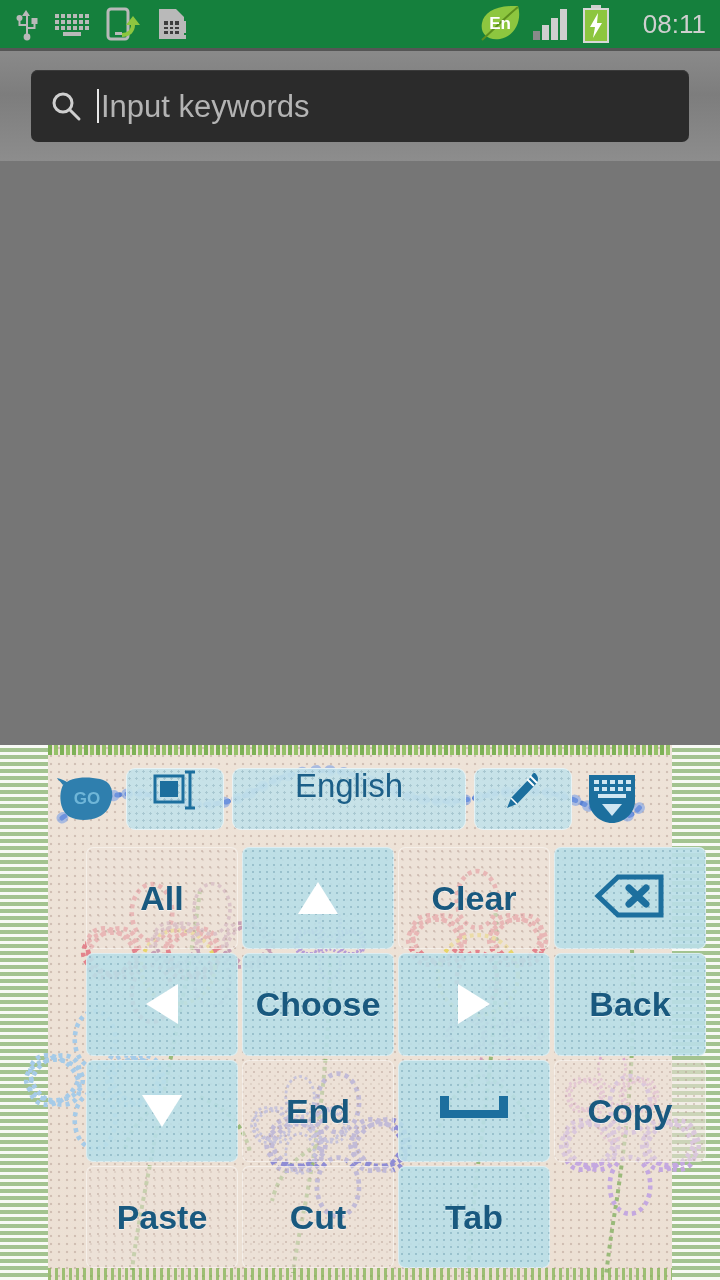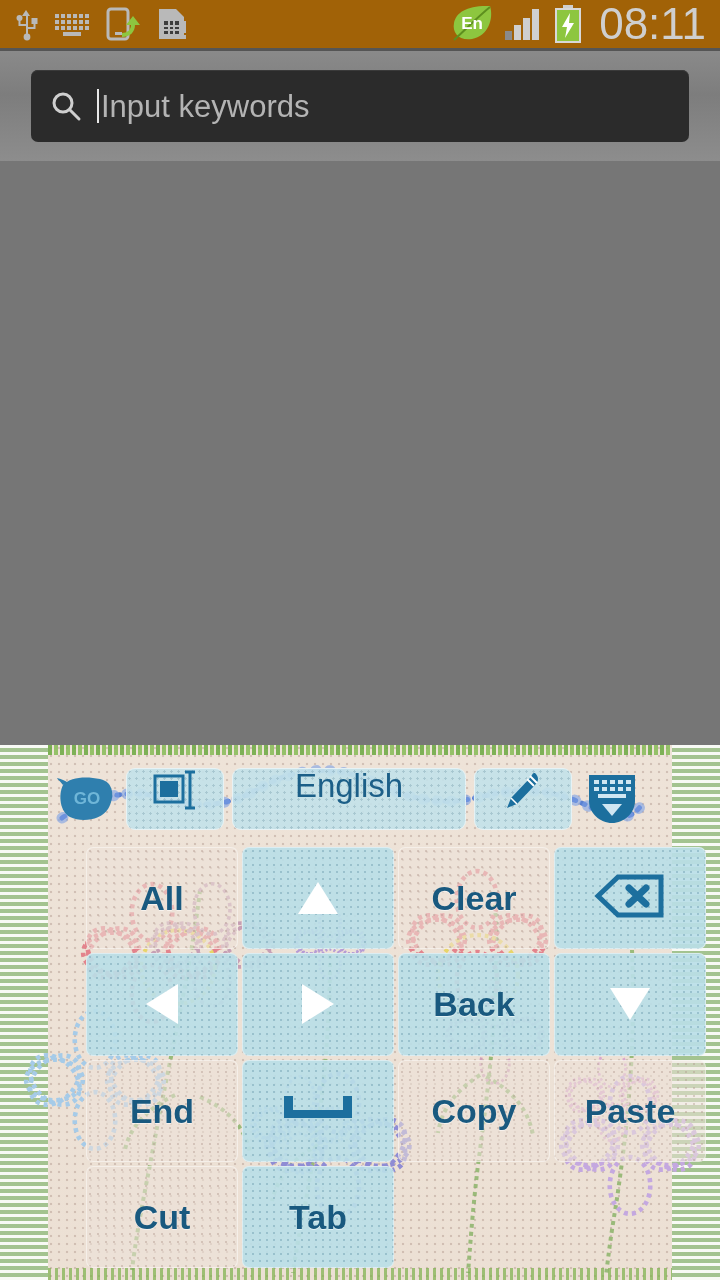--- a/index.html
+++ b/index.html
@@ -7,30 +7,30 @@
     width:720px; height:1280px;
     background:#7a7a7a;
     font-family:"Liberation Sans", sans-serif;
     overflow:hidden;
   }
   #screen { position:relative; width:720px; height:1280px; overflow:hidden; }
 
   
   #statusbar {
     position:absolute; left:0; top:0; width:720px; height:48px;
-    background:#a16207;
+    background:#15803d;
     display:flex; align-items:center; padding:0 14px;
   }
   #status-left { display:flex; align-items:center; gap:14px; }
   #status-right { margin-left:auto; display:flex; align-items:center; gap:9px; }
   .sicon { display:block; }
   #clock {
-    color:#cfcfcf; font-size:44px; letter-spacing:0px;
+    color:#cfcfcf; font-size:26px; letter-spacing:0px;
     font-family:"Liberation Sans", sans-serif; font-weight:300;
-    margin-left:8px; line-height:1;
+    margin-left:24px; line-height:1;
   }
   #statusbar-sep { position:absolute; left:0; top:48px; width:720px; height:3px; background:#555; }
 
   
   #searchzone {
     position:absolute; left:0; top:51px; width:720px; height:110px;
     background:linear-gradient(#8a8a8a,#7d7d7d 40%,#8d8d8d);
     display:flex; align-items:center; justify-content:center;
   }
   #searchbar {
@@ -398,20 +398,23 @@
             </svg></span>
         </div>
         <div class="key blue">
           <span class="key-icon">
             <svg class="tri" width="48" height="56" viewBox="0 0 48 56">
               <path d="M8 28 L40 8 L40 48 Z" fill="#ffffff"></path>
             </svg>
           </span>
         </div>
         <div class="key blue">
+          <span class="key-label">Choose</span>
+        </div>
+        <div class="key blue">
           <span class="key-icon">
             <svg class="tri" width="48" height="56" viewBox="0 0 48 56">
               <path d="M40 28 L8 8 L8 48 Z" fill="#ffffff"></path>
             </svg>
           </span>
         </div>
         <div class="key blue">
           <span class="key-label">Back</span>
         </div>
         <div class="key blue">

